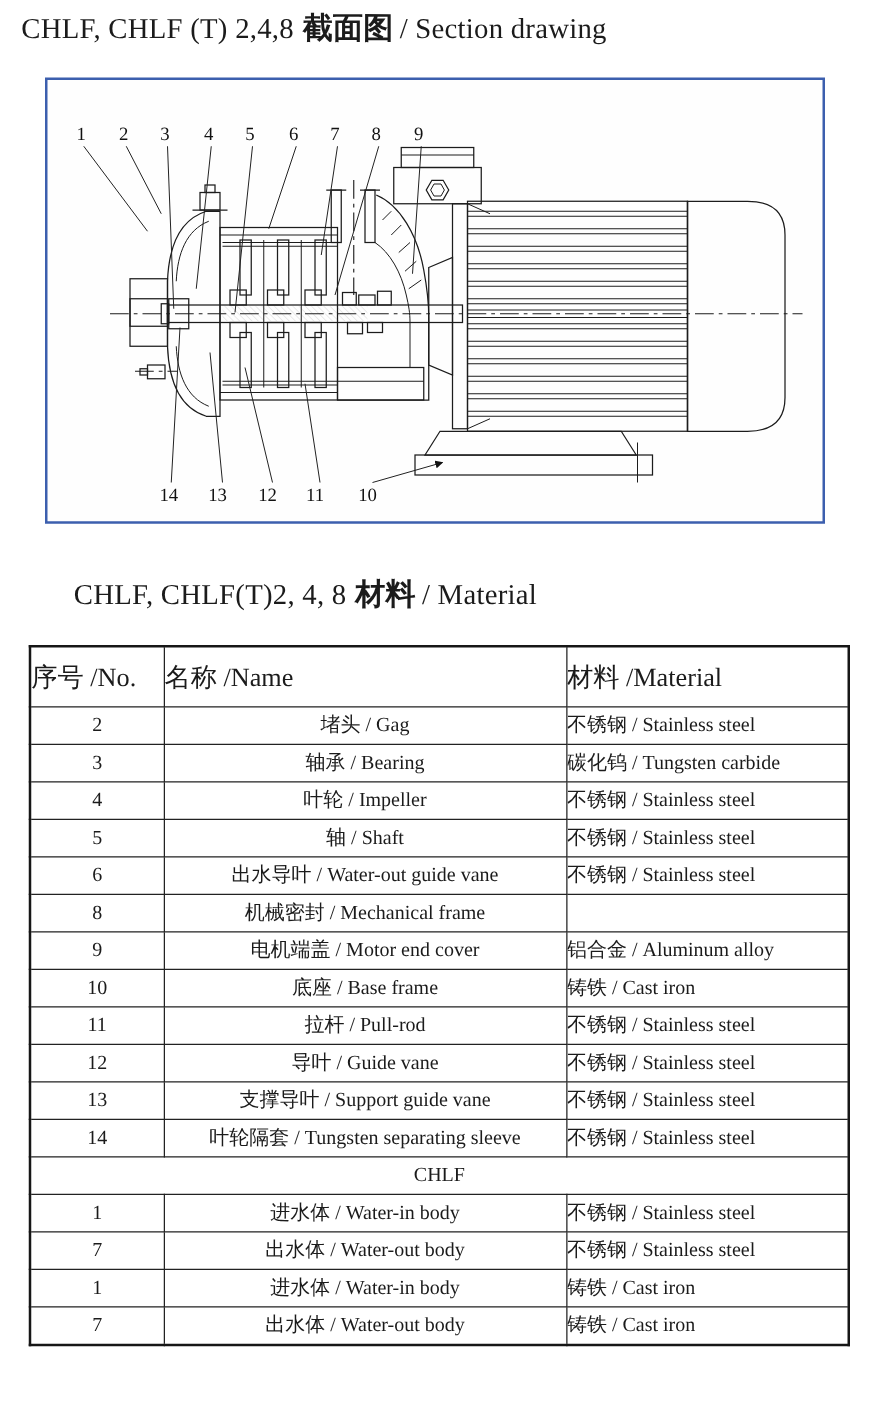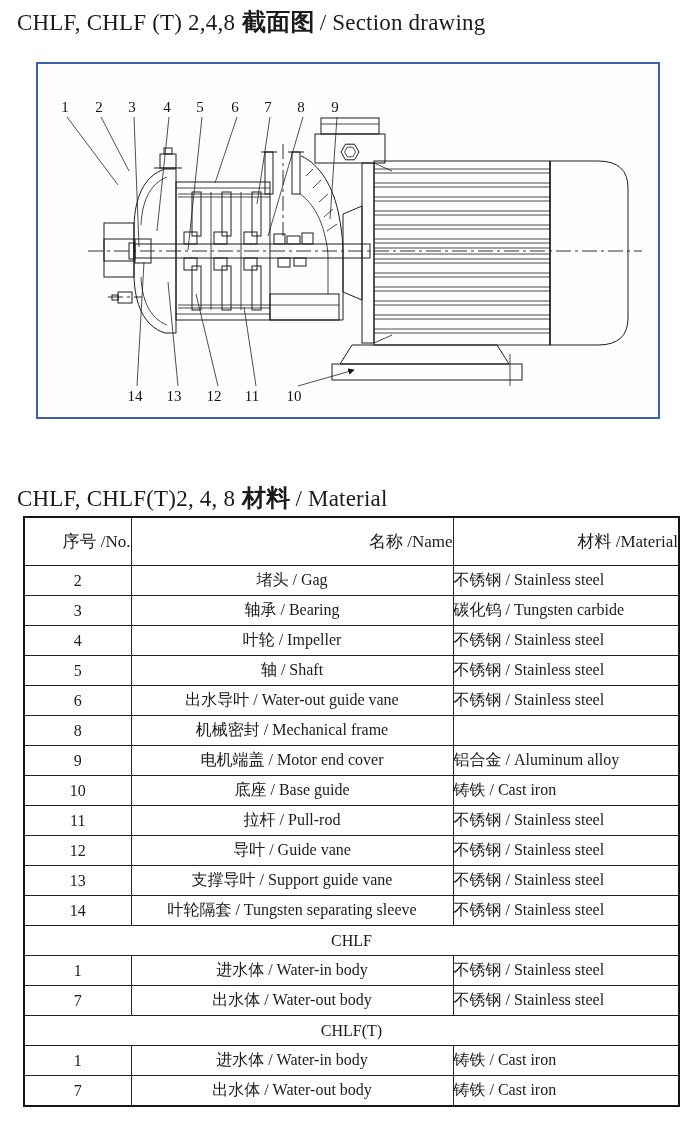--- a/index.html
+++ b/index.html
@@ -1,35 +1,35 @@
 <!DOCTYPE html>
 <html><head>
 <meta charset="utf-8">
 <style>
   html,body{margin:0;padding:0;}
   body{width:700px;height:1128px;background:#ffffff;position:relative;
        font-family:"Liberation Serif",serif;color:#1b1b1b;overflow:hidden;}
   .title{position:absolute;left:17px;white-space:nowrap;font-size:23px;letter-spacing:.2px;}
   .title .cjk{font-weight:bold;font-size:24px;margin:0 5px 0 7px;}
   #title-section{top:6px;text-align:center;}
-  #title-material{top:482px;}
+  #title-material{top:459px;margin-left:42px;}
   .frame{position:absolute;left:36px;top:62px;width:624px;height:357px;
          border:2px solid #3c5fae;box-sizing:border-box;background:#fefefe;}
   .frame svg{display:block;}
   .ln{stroke:#1c1c1c;fill:none;stroke-width:1;}
   .thin{stroke-width:.8;}
   .cl{stroke:#1c1c1c;fill:none;stroke-width:.9;stroke-dasharray:15 4 3 4;}
   .lead{stroke:#222;fill:none;stroke-width:.8;}
   .num{font-size:15px;fill:#111;font-family:"Liberation Serif",serif;}
   table.parts{position:absolute;left:23px;top:516px;width:655px;border-collapse:collapse;
               table-layout:fixed;font-size:16px;color:#1b1b1b;background:#fff;
               border:2px solid #161616;}
   table.parts td,table.parts th{border:1px solid #222;height:29px;padding:0;overflow:hidden;
               white-space:nowrap;font-weight:normal;}
-  table.parts th{height:47px;font-size:17px;text-align:right;}
+  table.parts th{height:47px;font-size:21px;text-align:left;}
   td.no{text-align:center;}
   td.name{padding-left:34px;text-align:center;}
   td.mat{padding-left:44px;text-align:left;}
   td.group{text-align:center;margin-left:17px;}
 </style>
 </head>
 <body>
 
 <div class="title" id="title-section">
   <span>CHLF, CHLF (T) 2,4,8</span><span class="cjk">截面图</span><span>/ Section drawing</span>
@@ -269,21 +269,21 @@
         <td class="name">机械密封 / Mechanical frame</td>
         <td class="mat"></td>
       </tr>
       <tr>
         <td class="no">9</td>
         <td class="name">电机端盖 / Motor end cover</td>
         <td class="mat">铝合金 / Aluminum alloy</td>
       </tr>
       <tr>
         <td class="no">10</td>
-        <td class="name">底座 / Base guide</td>
+        <td class="name">底座 / Base frame</td>
         <td class="mat">铸铁 / Cast iron</td>
       </tr>
       <tr>
         <td class="no">11</td>
         <td class="name">拉杆 / Pull-rod</td>
         <td class="mat">不锈钢 / Stainless steel</td>
       </tr>
       <tr>
         <td class="no">12</td>
         <td class="name">导叶 / Guide vane</td>
@@ -304,23 +304,20 @@
       </tr>
       <tr>
         <td class="no">1</td>
         <td class="name">进水体 / Water-in body</td>
         <td class="mat">不锈钢 / Stainless steel</td>
       </tr>
       <tr>
         <td class="no">7</td>
         <td class="name">出水体 / Water-out body</td>
         <td class="mat">不锈钢 / Stainless steel</td>
-      </tr>
-      <tr>
-        <td colspan="3" class="group">CHLF(T)</td>
       </tr>
       <tr>
         <td class="no">1</td>
         <td class="name">进水体 / Water-in body</td>
         <td class="mat">铸铁 / Cast iron</td>
       </tr>
       <tr>
         <td class="no">7</td>
         <td class="name">出水体 / Water-out body</td>
         <td class="mat">铸铁 / Cast iron</td>

